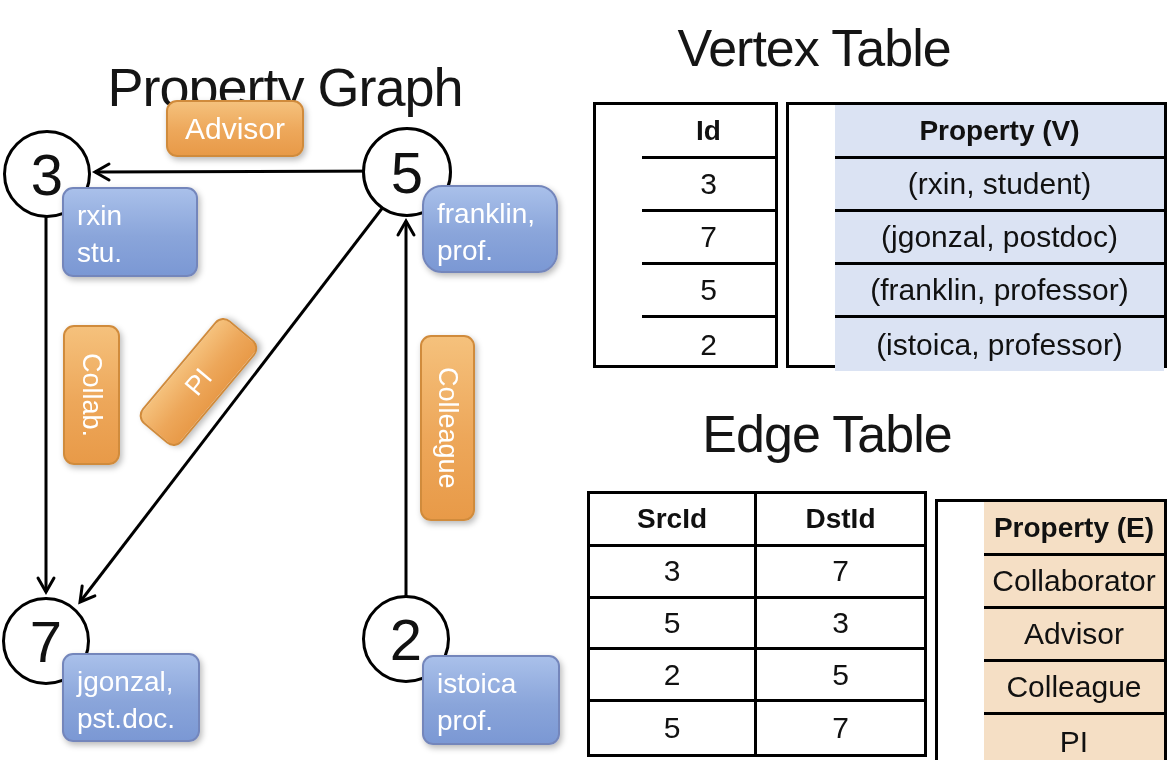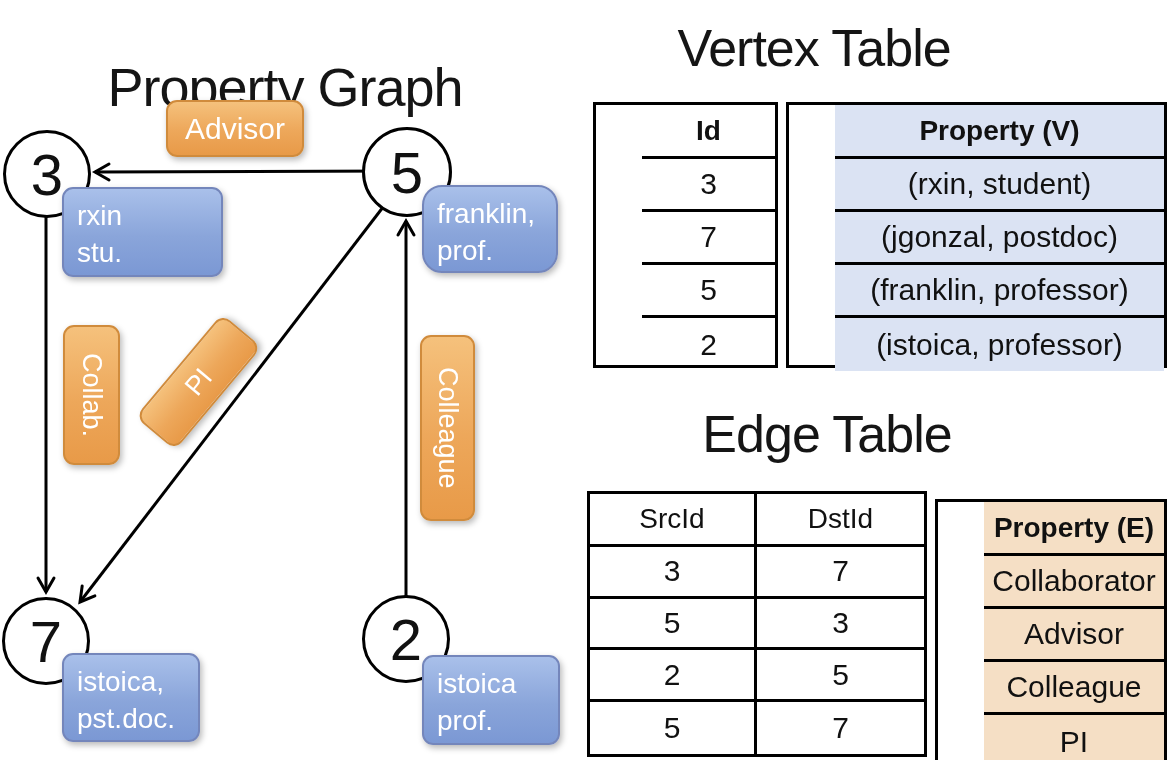--- a/index.html
+++ b/index.html
@@ -34,21 +34,21 @@
 
   #pill-advisor   { left:166px; top:100px; width:138px; height:57px; font-size:30px; }
   #pill-collab    { left:63px;  top:325px; width:57px;  height:140px; font-size:27px; }
   #pill-colleague { left:420px; top:335px; width:55px;  height:186px; font-size:27px; }
   #pill-pi        { left:131px; top:356px; width:135px; height:52px; font-size:27px;
                     transform:rotate(-50deg); }
   .vtext { writing-mode:vertical-rl; }
 
   .prop-pill { font-size:28px; line-height:1.32; padding:9px 0 0 13px; }
   .prop-pill span { display:block; }
-  #pill-rxin     { left:62px;  top:187px; width:161px; height:90px; }
+  #pill-rxin     { left:62px;  top:187px; width:136px; height:90px; }
   #pill-franklin { left:422px; top:185px; width:136px; height:88px;border-radius:20px; }
   #pill-jgonzal  { left:62px;  top:653px; width:138px; height:89px; }
   #pill-istoica  { left:422px; top:655px; width:138px; height:90px; }
 
   
   .tcol { position:absolute; border:3px solid #000; background:#fff; }
   .cell { display:flex; align-items:center; justify-content:center;
           height:53px; border-bottom:3px solid #000; font-size:30px; font-weight:400;margin-left:46px; }
   .cell:last-child { border-bottom:none; }
   .cell.head { height:54px; font-weight:700; font-size:28px; }
@@ -57,21 +57,21 @@
   #v-prop-col { left:786px; top:102px; width:381px; height:266px; }
   #v-prop-col .cell { background:#dbe3f3; }
 
   #e-ids-col  { left:587px; top:491px; width:340px; height:266px; display:flex; flex-direction:column; }
   .erow { display:flex; border-bottom:3px solid #000; height:53px; }
   .erow.head-row { height:54px; }
   .erow:last-child { border-bottom:none; }
   .erow .ecell { display:flex; align-items:center; justify-content:center;
                  font-size:30px; flex:1; }
   .erow .ecell.src { width:167px; flex:none; border-right:3px solid #000; }
-  .erow .ecell.head { font-weight:400; font-size:28px; }
+  .erow .ecell.head { font-weight:700; font-size:28px; }
   #e-prop-col { left:935px; top:499px; width:232px; height:266px; }
   #e-prop-col .cell { background:#f5dfc5; }
 </style>
 </head>
 <body>
 
 <div id="stage">
 
   <div id="graph-title" class="big-title">Property Graph</div>
 
@@ -107,21 +107,21 @@
 
   <div id="pill-rxin" class="pill pill-blue prop-pill">
     <span>rxin</span>
     <span>stu.</span>
   </div>
   <div id="pill-franklin" class="pill pill-blue prop-pill">
     <span>franklin,</span>
     <span>prof.</span>
   </div>
   <div id="pill-jgonzal" class="pill pill-blue prop-pill">
-    <span>istoica,</span>
+    <span>jgonzal,</span>
     <span>pst.doc.</span>
   </div>
   <div id="pill-istoica" class="pill pill-blue prop-pill">
     <span>istoica</span>
     <span>prof.</span>
   </div>
 
   <div id="vertex-title" class="big-title">Vertex Table</div>
 
   <div id="v-id-col" class="tcol">

